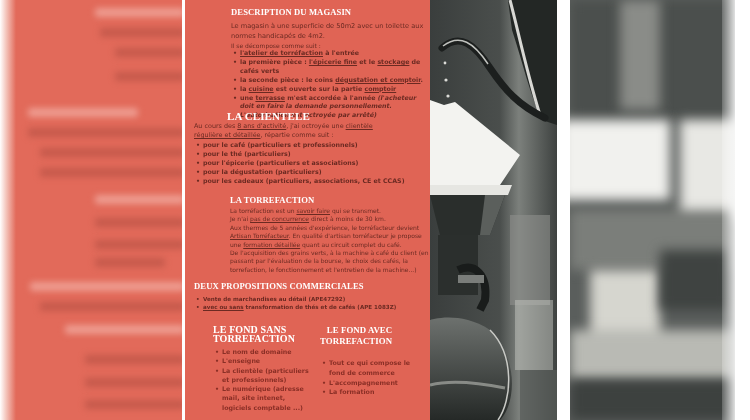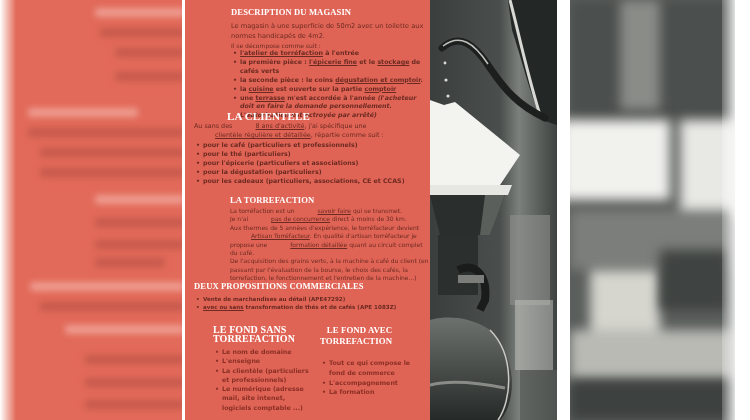--- a/index.html
+++ b/index.html
@@ -39,21 +39,21 @@
     position:absolute; left:245px; top:0; width:127px; height:420px;
     background:#3b3f3e; overflow:hidden;
   }
   .h {
     color:#ffffff; font-weight:bold; letter-spacing:0.1px;
     font-family:Liberation Serif, serif;
   }
   .p {
     color:#6b2a22; font-weight:normal; font-size:6.4px; line-height:9px;
   }
-  .p u { text-decoration:underline;margin-left:21px; }
+  .p u { text-decoration:underline; }
   ul { margin:0; padding:0; list-style:none; }
   ul li { position:relative; padding-left:7px; color:#6b2a22; font-weight:bold; font-size:6.3px; line-height:8.9px; }
   ul li::before { content:"•"; position:absolute; left:0; top:0; color:#6b2a22; }
   ul.light li, ul.light li::before { color:#8a2f26; }
   .abs { position:absolute; }
 </style>
 </head>
 <body>
 
 <div class="bg-left">
@@ -98,21 +98,21 @@
     <div class="p abs" style="left:46px;top:41px;font-size:6px;">Il se décompose comme suit :</div>
     <ul class="abs" style="left:48px;top:49px;width:196px;">
       <li><u>l'atelier de torréfaction</u><span> à l'entrée</span></li>
       <li><span>la première pièce : </span><u>l'épicerie fine</u><span> et le </span><u>stockage</u><span> de cafés verts</span></li>
       <li><span>la seconde pièce : le coins </span><u>dégustation et comptoir</u><span>.</span></li>
       <li><span>la </span><u>cuisine</u><span> est ouverte sur la partie </span><u>comptoir</u></li>
       <li><span>une </span><u>terrasse</u><span> m'est accordée à l'année </span><i>(l'acheteur doit en faire la demande personnellement. L'autorisation est octroyée par arrêté)</i></li>
     </ul>
 
     <div class="h abs" style="left:22px;top:110px;font-size:11px;margin-left:20px;">LA CLIENTELE</div>
-    <div class="p abs" style="left:9px;top:122px;width:190px;"><span>Au sans des </span><u>8 ans d'activité</u><span>, j'ai spécifique une </span><u>clientèle régulière et détaillée</u><span>, répartie comme suit :</span></div>
+    <div class="p abs" style="left:9px;top:122px;width:190px;"><span>Au cours des </span><u>8 ans d'activité</u><span>, j'ai octroyée une </span><u>clientèle régulière et détaillée</u><span>, répartie comme suit :</span></div>
     <ul class="abs" style="left:11px;top:141px;width:220px;">
       <li>pour le café (particuliers et professionnels)</li>
       <li>pour le thé (particuliers)</li>
       <li>pour l'épicerie (particuliers et associations)</li>
       <li>pour la dégustation (particuliers)</li>
       <li>pour les cadeaux (particuliers, associations, CE et CCAS)</li>
     </ul>
 
     <div class="h abs" style="left:45px;top:195px;font-size:8.6px;">LA TORREFACTION</div>
     <div class="p abs" style="left:45px;top:207px;width:200px;font-size:6px;line-height:8.4px;">

